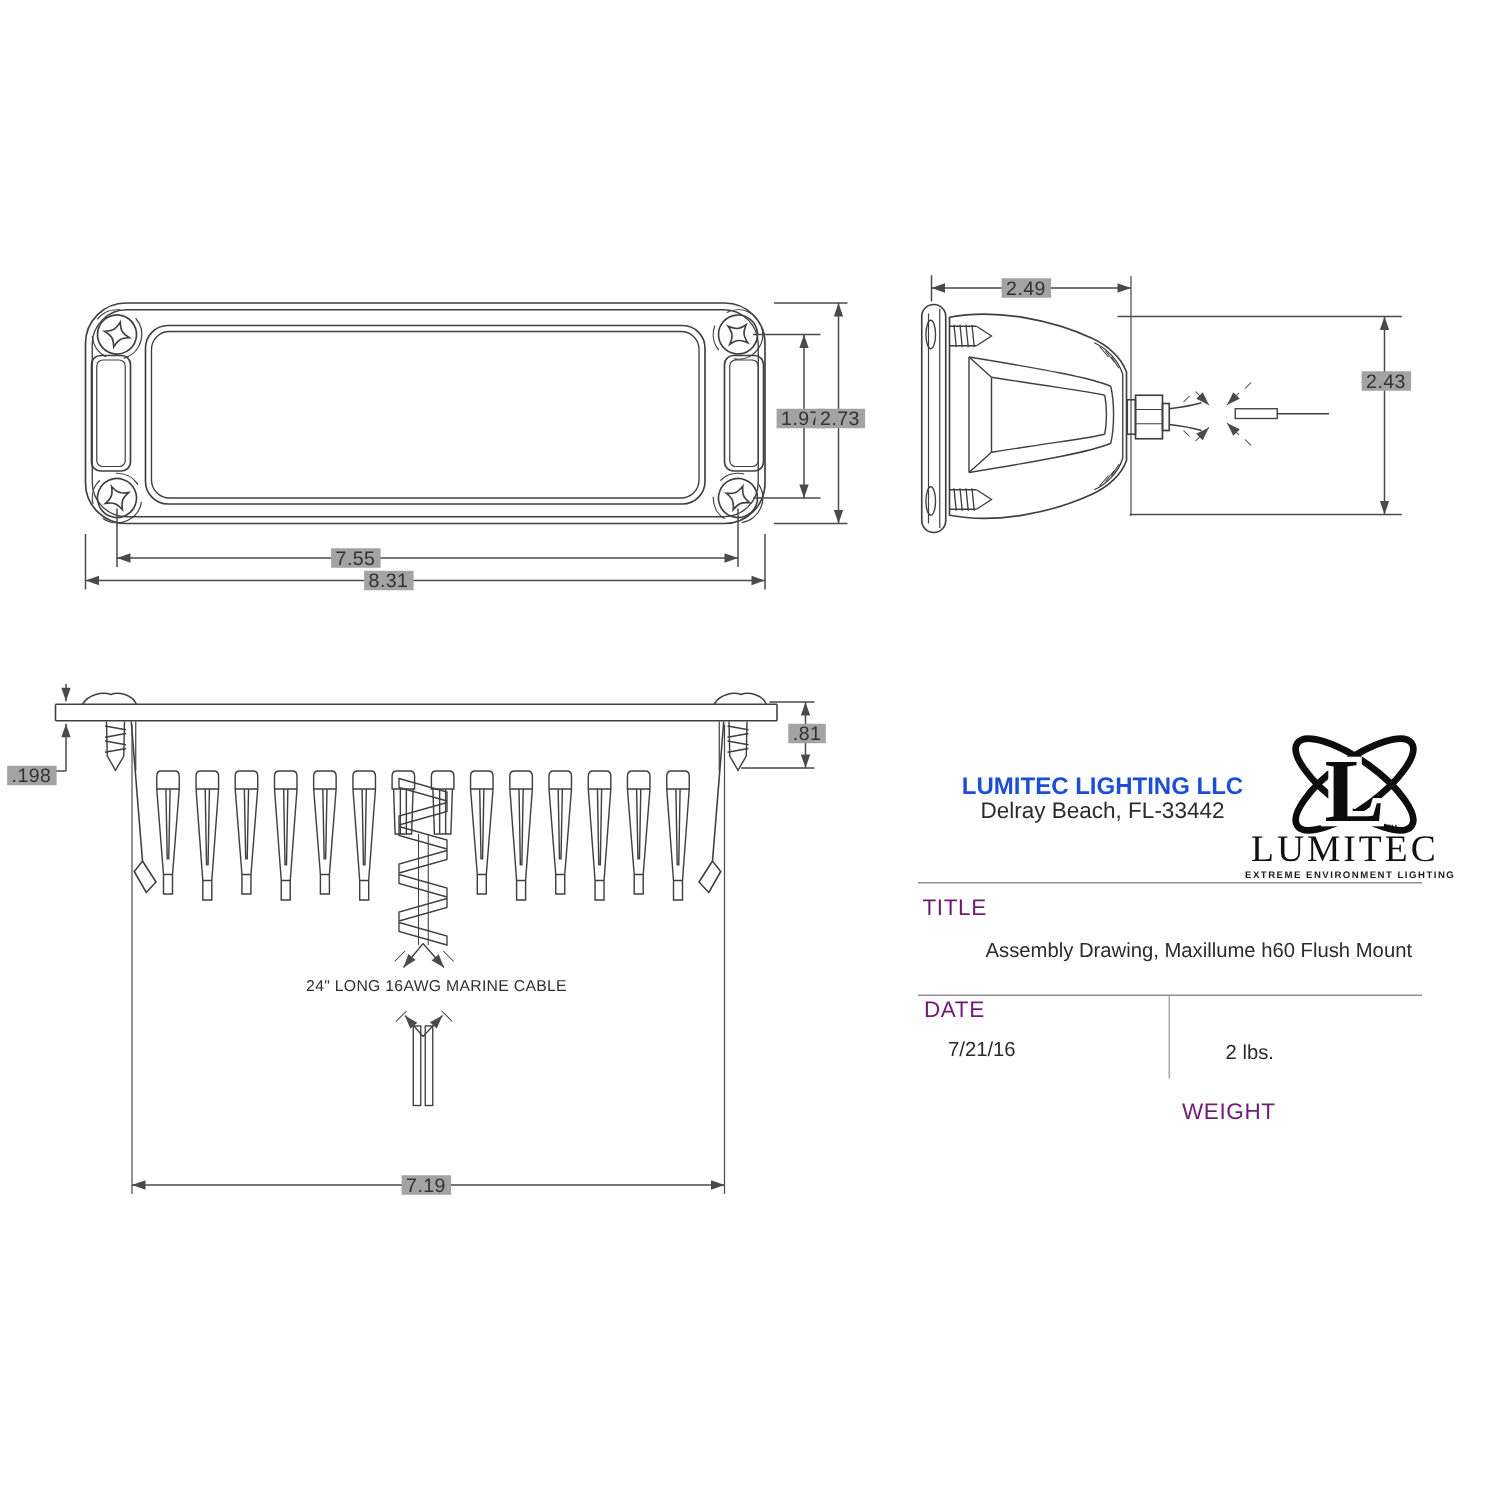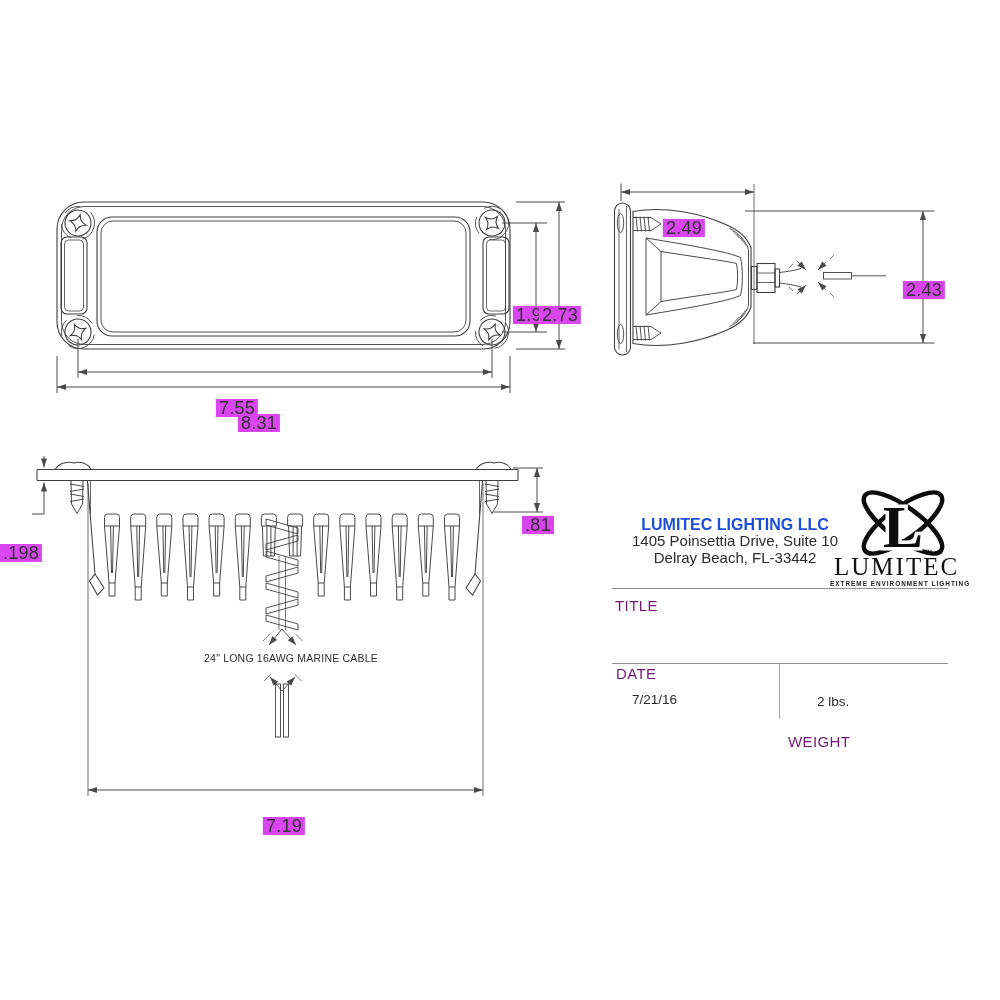--- a/index.html
+++ b/index.html
@@ -1,20 +1,20 @@
 <!DOCTYPE html>
 <html><head>
 <meta charset="utf-8">
 <style>
   html,body{margin:0;padding:0;background:#fff;}
   .stage{position:relative;width:1000px;height:1000px;background:#fff;overflow:hidden;
          font-family:"Liberation Sans", sans-serif;color:#2e2e2e;}
   .stage svg{position:absolute;left:0;top:0;}
-  .dim{position:absolute;transform:translate(-50%,-50%);font-size:18px;line-height:1;
-       color:#333;background:#d946ef;padding:0 3px;white-space:nowrap;letter-spacing:.3px;margin-top:36px;}
+  .dim{position:absolute;transform:translate(-50%,-50%);font-size:13px;line-height:1;
+       color:#333;background:#a3a3a3;padding:0 3px;white-space:nowrap;letter-spacing:.3px;}
   .note{position:absolute;transform:translate(-50%,-50%);font-size:10.5px;line-height:1;
        color:#2e2e2e;background:#fff;padding:0 2px;white-space:nowrap;letter-spacing:.2px;}
   .tb-company{position:absolute;left:560px;top:516px;width:350px;text-align:center;}
   .tb-company .co{font-size:16px;font-weight:bold;line-height:17px;color:#1d4ed8;}
   .tb-company .ad{font-size:15px;line-height:16.5px;color:#2b2b2b;}
   .rule{position:absolute;height:1px;background:#8f8f8f;}
   .vrule{position:absolute;width:1px;background:#a9a9a9;}
   .lbl{position:absolute;font-size:15px;color:#701a75;letter-spacing:.4px;}
   .val{position:absolute;font-size:13.5px;color:#2b2b2b;}
   .brand{position:absolute;left:834px;top:554px;width:122px;text-align:center;
@@ -223,30 +223,30 @@
 <div class="dim" style="left:259px;top:387px;">8.31</div>
 <div class="dim" style="left:684px;top:192px;">2.49</div>
 <div class="dim" style="left:924px;top:254px;">2.43</div>
 <div class="dim" style="left:21px;top:517px;">.198</div>
 <div class="dim" style="left:538px;top:489px;">.81</div>
 <div class="dim" style="left:284px;top:790px;">7.19</div>
 <div class="note" style="left:291px;top:658px;">24" LONG 16AWG MARINE CABLE</div>
 
 <div class="tb-company">
   <div class="co">LUMITEC LIGHTING LLC</div>
-  <div class="ad">1405 Poinsettia Drive, Suite 10</div>
   <div class="ad">Delray Beach, FL-33442</div>
 </div>
 
 <div class="tm">™</div>
 <div class="brand">LUMITEC</div>
 <div class="tagline">EXTREME ENVIRONMENT LIGHTING</div>
 
 <div class="rule" style="left:612px;top:588px;width:336px;"></div>
 <div class="lbl" style="left:615px;top:597px;">TITLE</div>
+<div class="val" style="left:657px;top:626px;">Assembly Drawing, Maxillume h60 Flush Mount</div>
 <div class="rule" style="left:612px;top:663px;width:336px;"></div>
 <div class="vrule" style="left:779px;top:664px;height:55px;"></div>
 <div class="lbl" style="left:616px;top:665px;">DATE</div>
 <div class="val" style="left:632px;top:692px;">7/21/16</div>
 <div class="lbl" style="left:788px;top:689px;margin-top:44px;">WEIGHT</div>
 <div class="val" style="left:817px;top:694px;">2 lbs.</div>
 
 </div>
 
 </body></html>

